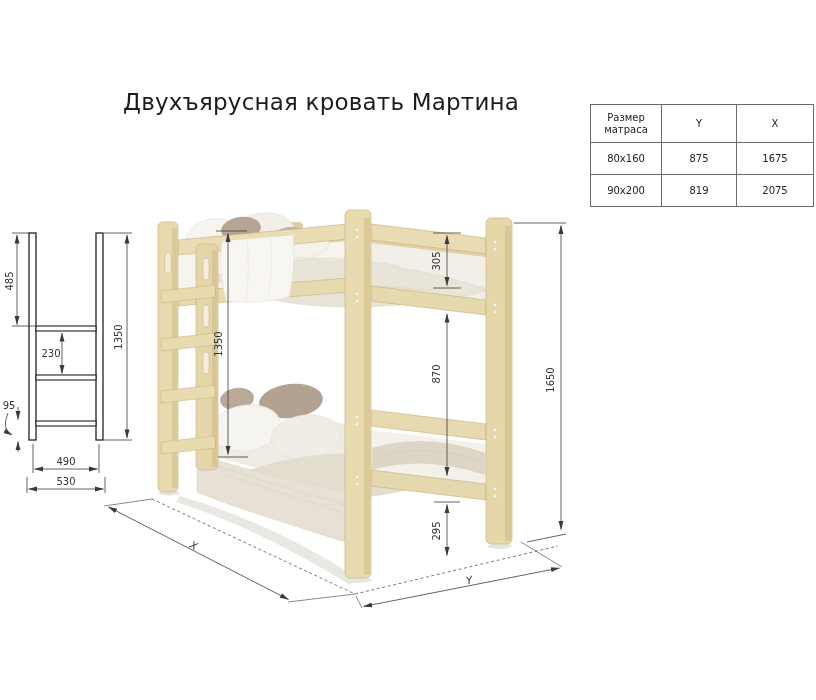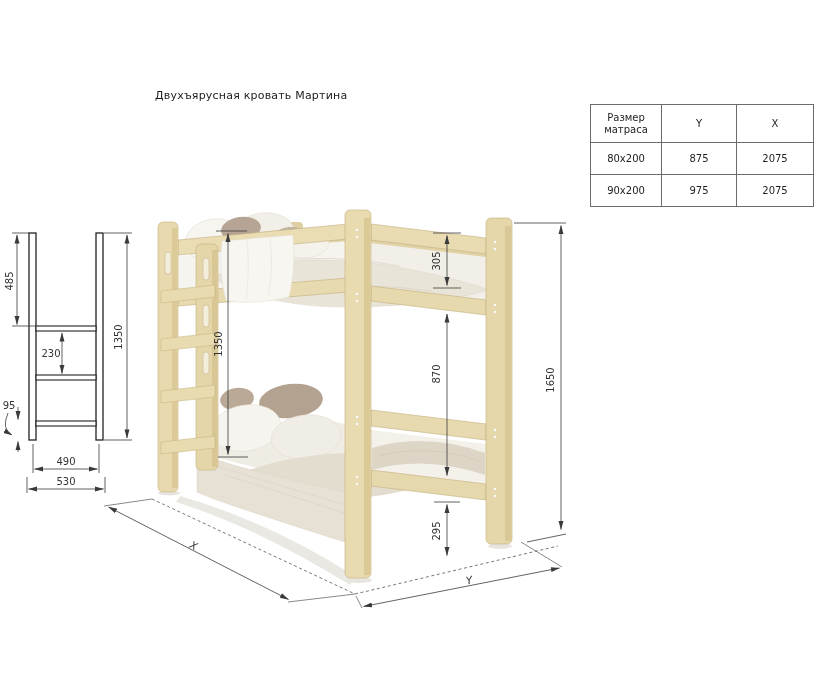--- a/index.html
+++ b/index.html
@@ -1,20 +1,20 @@
 <!DOCTYPE html>
 <html><head>
 <meta charset="utf-8">
 <style>
   * { margin:0; padding:0; box-sizing:border-box; }
   html,body { width:816px; height:700px; background:#ffffff; overflow:hidden;
               font-family:"DejaVu Sans","Liberation Sans",sans-serif; }
   .page { position:relative; width:816px; height:700px; background:#fff; }
-  .title { position:absolute; left:123px; top:89px; font-size:11px; color:#1c1c1c;
-           letter-spacing:0.2px; white-space:nowrap;margin-left:32px; }
+  .title { position:absolute; left:123px; top:89px; font-size:23px; color:#1c1c1c;
+           letter-spacing:0.2px; white-space:nowrap; }
   .size-table { position:absolute; left:590px; top:104px; border-collapse:collapse;
                 table-layout:fixed; width:223px; font-size:10px; color:#222; }
   .size-table td { border:1px solid #6b6b6b; text-align:center; vertical-align:middle;
                    height:32px; padding:0 2px; }
   .size-table tr.hdr td { height:38px; line-height:1.2; }
   .drawing { position:absolute; left:0; top:0; width:816px; height:700px; }
   svg text { font-family:"DejaVu Sans","Liberation Sans",sans-serif; }
   .dim-t { font-size:10px; fill:#333; }
   .dim-xy { font-size:10.5px; font-style:italic; fill:#333; }
 </style>
@@ -31,27 +31,27 @@
         <col style="width:75px">
         <col style="width:77px">
       </colgroup>
     <tbody>
         <tr class="hdr">
       <td>Размер матраса</td>
       <td>Y</td>
       <td>X</td>
     </tr>
     <tr>
-      <td>80x200</td>
+      <td>80x160</td>
       <td>875</td>
-      <td>2075</td>
+      <td>1675</td>
     </tr>
     <tr>
       <td>90x200</td>
-      <td>975</td>
+      <td>819</td>
       <td>2075</td>
     </tr>
   </tbody>
     </table>
 
   <svg class="drawing" viewBox="0 0 816 700">
     <defs>
       <marker id="arw" markerUnits="userSpaceOnUse" markerWidth="10" markerHeight="7" refX="8.6" refY="3" orient="auto-start-reverse">
         <path d="M0,0.5 L9,3 L0,5.5 Z" fill="#3a3a3a"></path>
       </marker>

